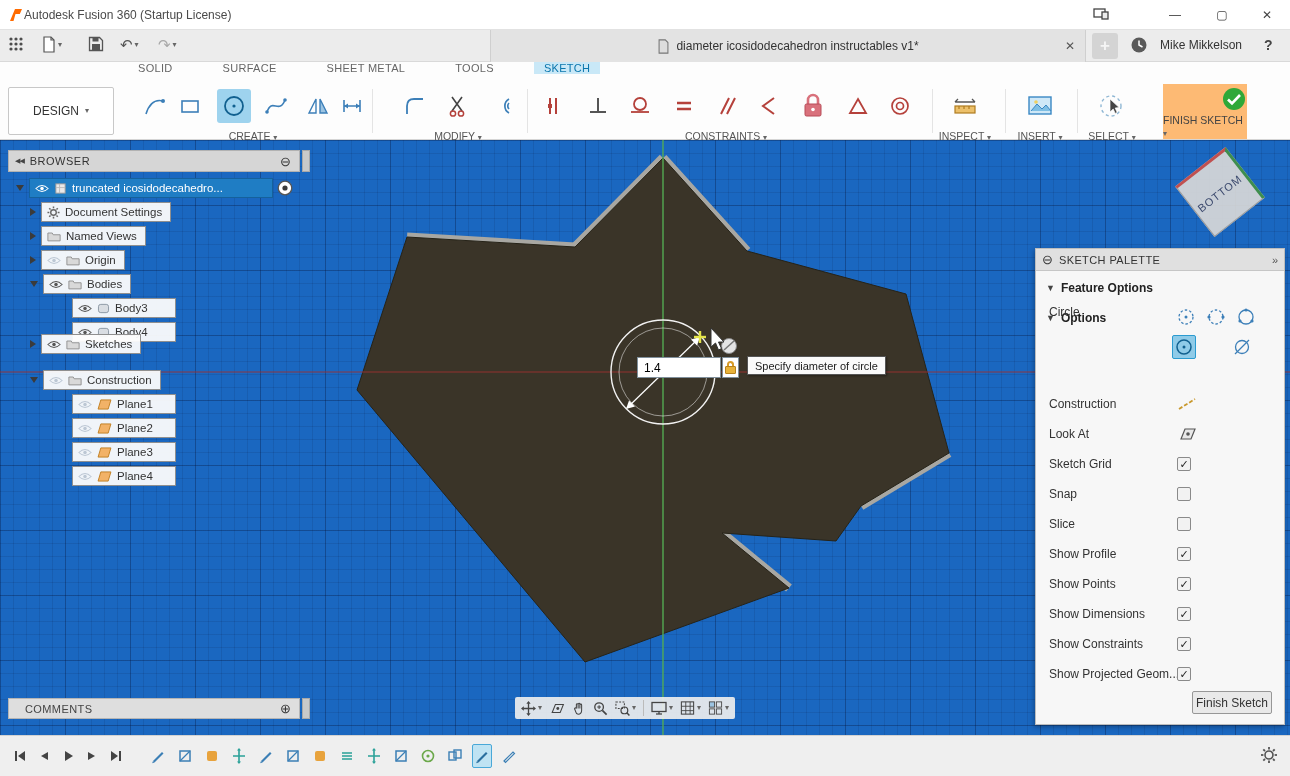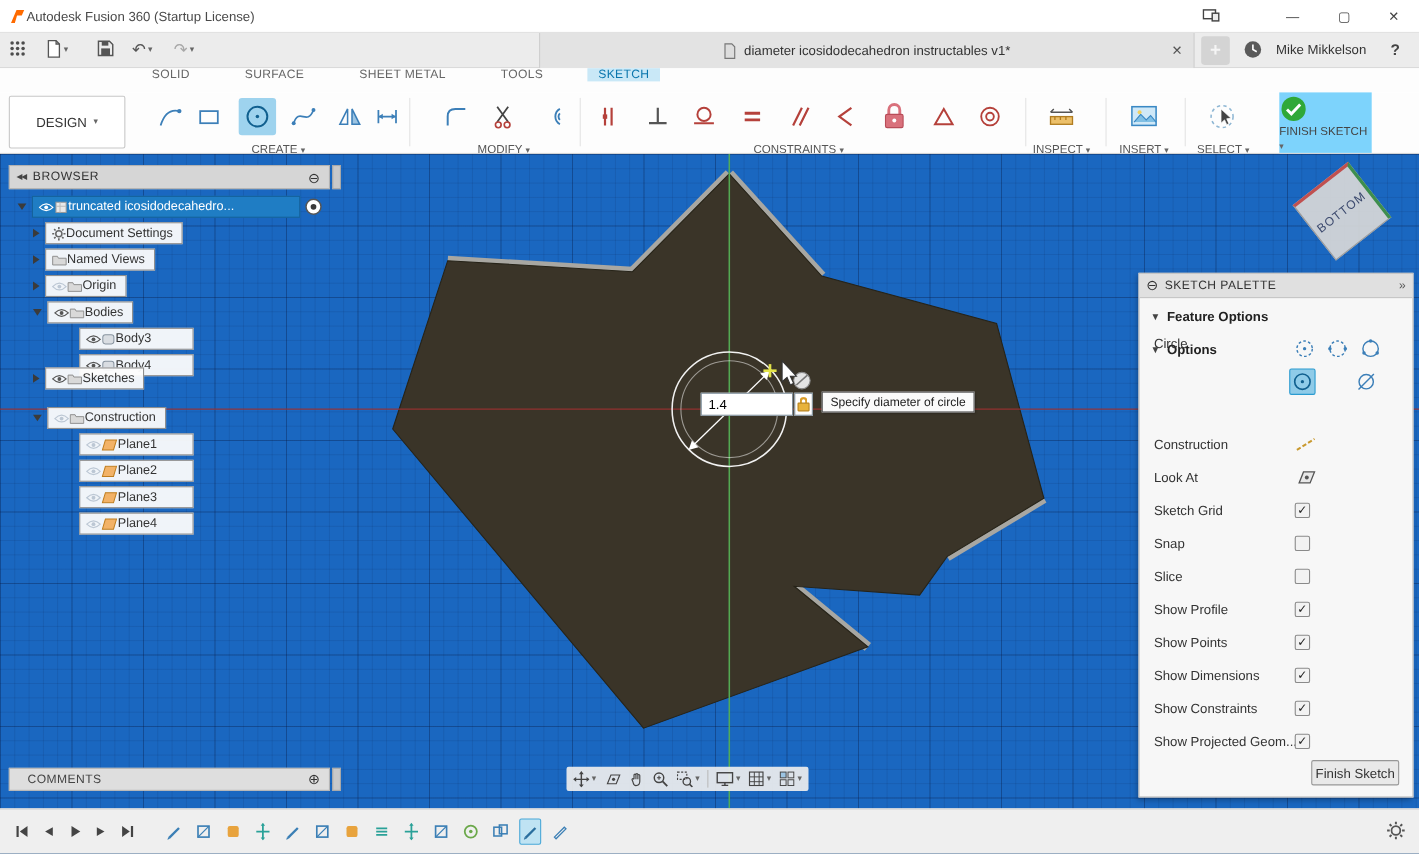--- a/index.html
+++ b/index.html
@@ -29,21 +29,21 @@
   .rtab { display:flex; align-items:center; padding:0 10px; letter-spacing:.3px; }
   .rtab.active { background:#c9e8f7; color:#0b76ad; }
 
   
   .ribbon { position:absolute; top:84px; left:0; width:1290px; height:56px; background:#fdfdfd; border-bottom:1px solid #d5d5d5;padding-left:38px; }
   .envbtn { position:absolute; left:8px; top:3px; width:106px; height:48px; background:#fff; border:1px solid #c8c8c8; border-radius:2px; display:flex; align-items:center; justify-content:center; gap:6px; font-size:12px; color:#333; }
   .tool { position:absolute; top:5px; width:34px; height:34px; display:flex; align-items:center; justify-content:center; }
   .sel-tool { background:#9ed3ee; border-radius:3px; }
   .glabel { position:absolute; top:46px; font-size:10.5px; color:#555; text-align:center; }
   .vsep { position:absolute; top:5px; width:1px; height:44px; background:#e4e4e4; }
-  .finish-tile { position:absolute; left:1163px; top:0; width:84px; height:55px; background:#7dd3fc; display:flex; flex-direction:column; align-items:flex-start; justify-content:center; gap:2px; }
+  .finish-tile { position:absolute; left:1163px; top:0; width:84px; height:55px; background:#fdba74; display:flex; flex-direction:column; align-items:flex-end; justify-content:center; gap:2px; }
   .finish-tile .glabel2 { font-size:10.5px; color:#444; }
 
   
   .canvas { position:absolute; top:140px; left:0; width:1290px; height:595px;
     background-color:#1a67c0;
     background-image:
       linear-gradient(rgba(8,30,75,.30) 1px, transparent 1px),
       linear-gradient(90deg, rgba(8,30,75,.30) 1px, transparent 1px),
       linear-gradient(rgba(8,30,75,.13) 1px, transparent 1px),
       linear-gradient(90deg, rgba(8,30,75,.13) 1px, transparent 1px);
@@ -65,21 +65,21 @@
   
   .bheader { position:absolute; left:8px; top:10px; width:292px; height:22px; background:#d6d6d6; border:1px solid #b2b2b2; display:flex; align-items:center; font-size:11px; color:#333; }
   .bheader .coll { font-size:7px; letter-spacing:-1px; margin:0 6px 0 6px; color:#444; }
   .bheader .name { flex:1; letter-spacing:.5px; }
   .bheader .minus { margin-right:8px; color:#333; font-size:13px; }
   .phandle { position:absolute; width:8px; height:22px; background:#c9c9c9; border:1px solid #a8a8a8; }
   .brow { position:absolute; height:20px; display:flex; align-items:center; }
   .tri { width:0; height:0; margin-right:5px; }
   .tri.right { border-top:4px solid transparent; border-bottom:4px solid transparent; border-left:6px solid #3b3b3b; }
   .tri.down { border-left:4px solid transparent; border-right:4px solid transparent; border-top:6px solid #3b3b3b; }
-  .rowbox { height:20px; background:rgba(252,252,252,.95); border:1px solid #8f8f8f; display:flex; align-items:center; padding:0 8px 0 5px; font-size:11.5px; color:#333; white-space:nowrap; }
+  .rowbox { height:20px; background:rgba(252,252,252,.95); border:1px solid #8f8f8f; display:flex; align-items:center; gap:5px; padding:0 8px 0 5px; font-size:11.5px; color:#333; white-space:nowrap; }
   .rowbox.sel { background:#1f7dc4; border-color:#15619c; color:#fff; }
   .radio { margin-left:4px; display:flex; }
 
   
   .palette { position:absolute; left:1035px; top:108px; width:250px; height:477px; background:#f7f7f7; border:1px solid #bdbdbd; box-shadow:-1px 2px 5px rgba(0,0,0,.3); }
   .pheader { height:22px; background:#e0e0e0; border-bottom:1px solid #c6c6c6; display:flex; align-items:center; font-size:11px; color:#333; }
   .pheader .minus { margin:0 6px; font-size:13px; color:#333; }
   .pheader .name { flex:1; letter-spacing:.4px; }
   .pheader .chev { margin-right:6px; color:#555; }
   .psection { display:flex; align-items:center; gap:6px; font-size:12px; color:#222; font-weight:bold; padding:10px 0 0 10px; }

